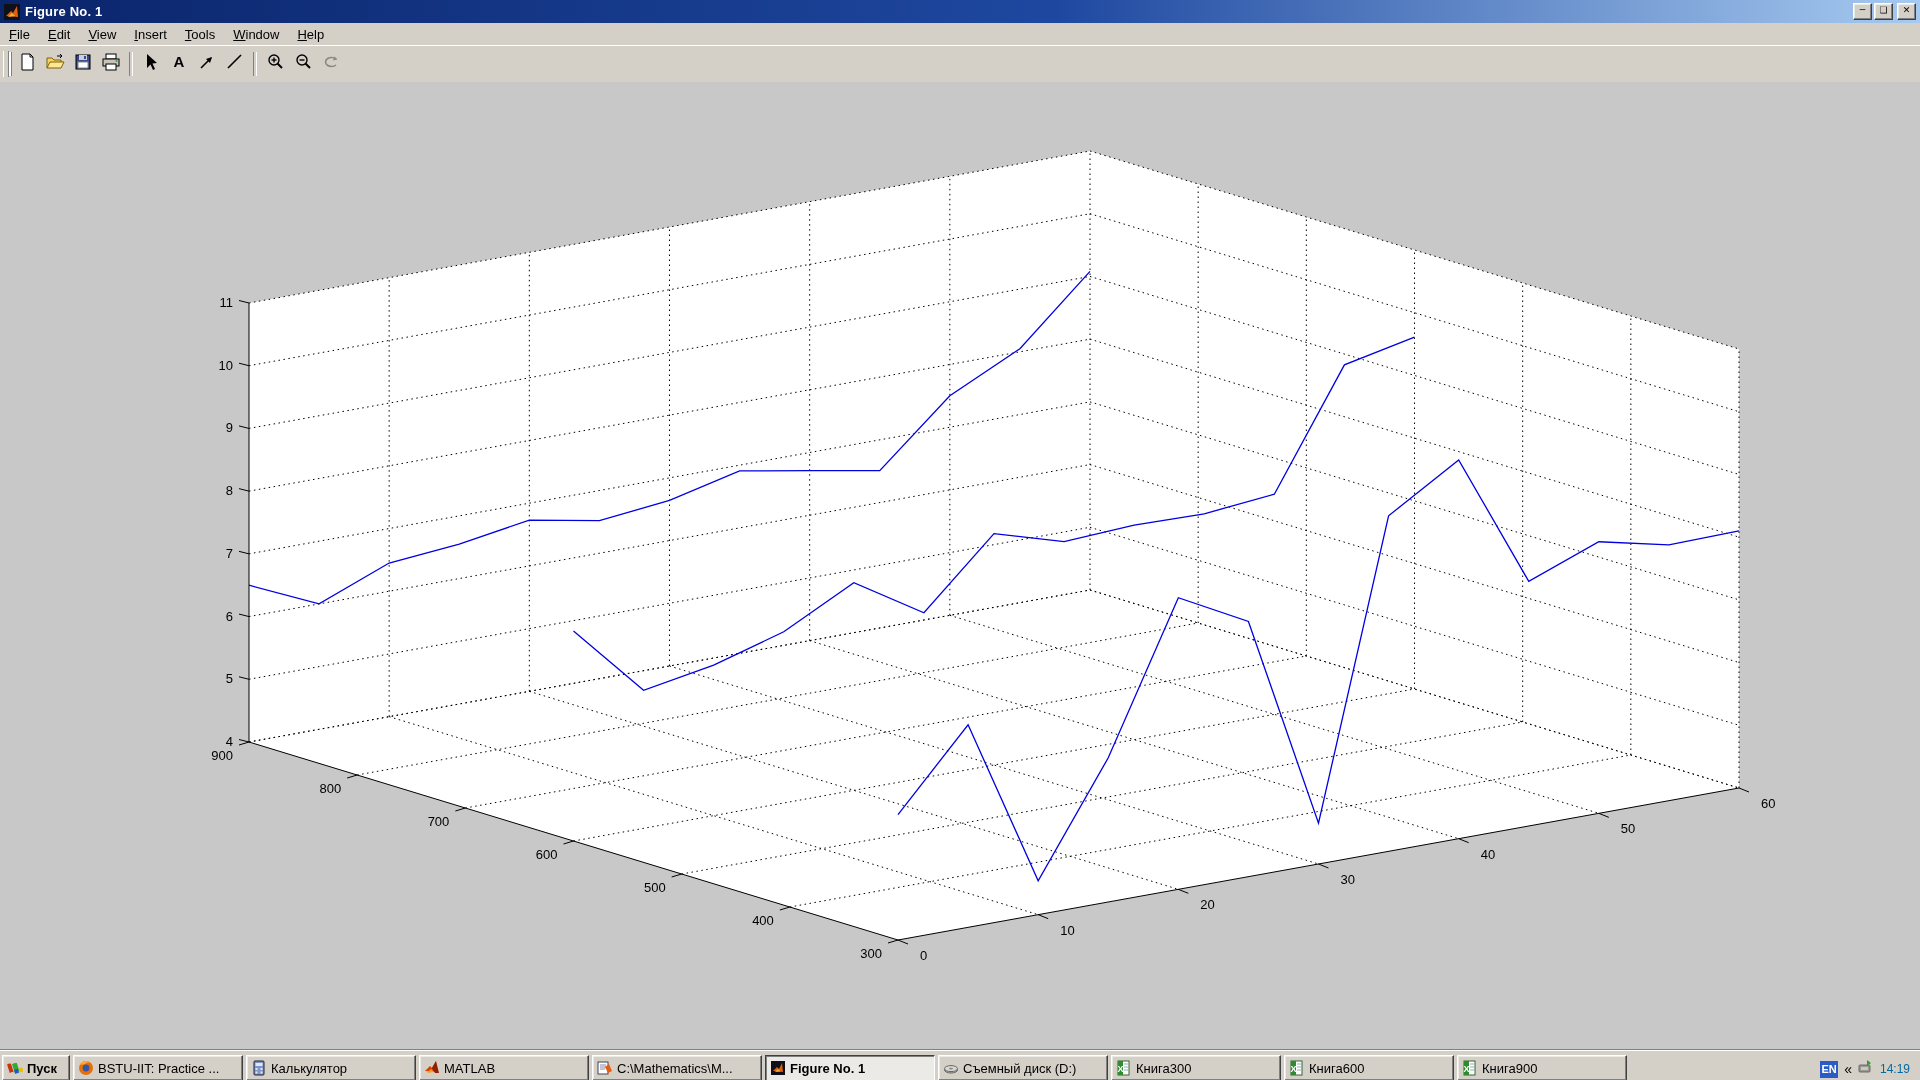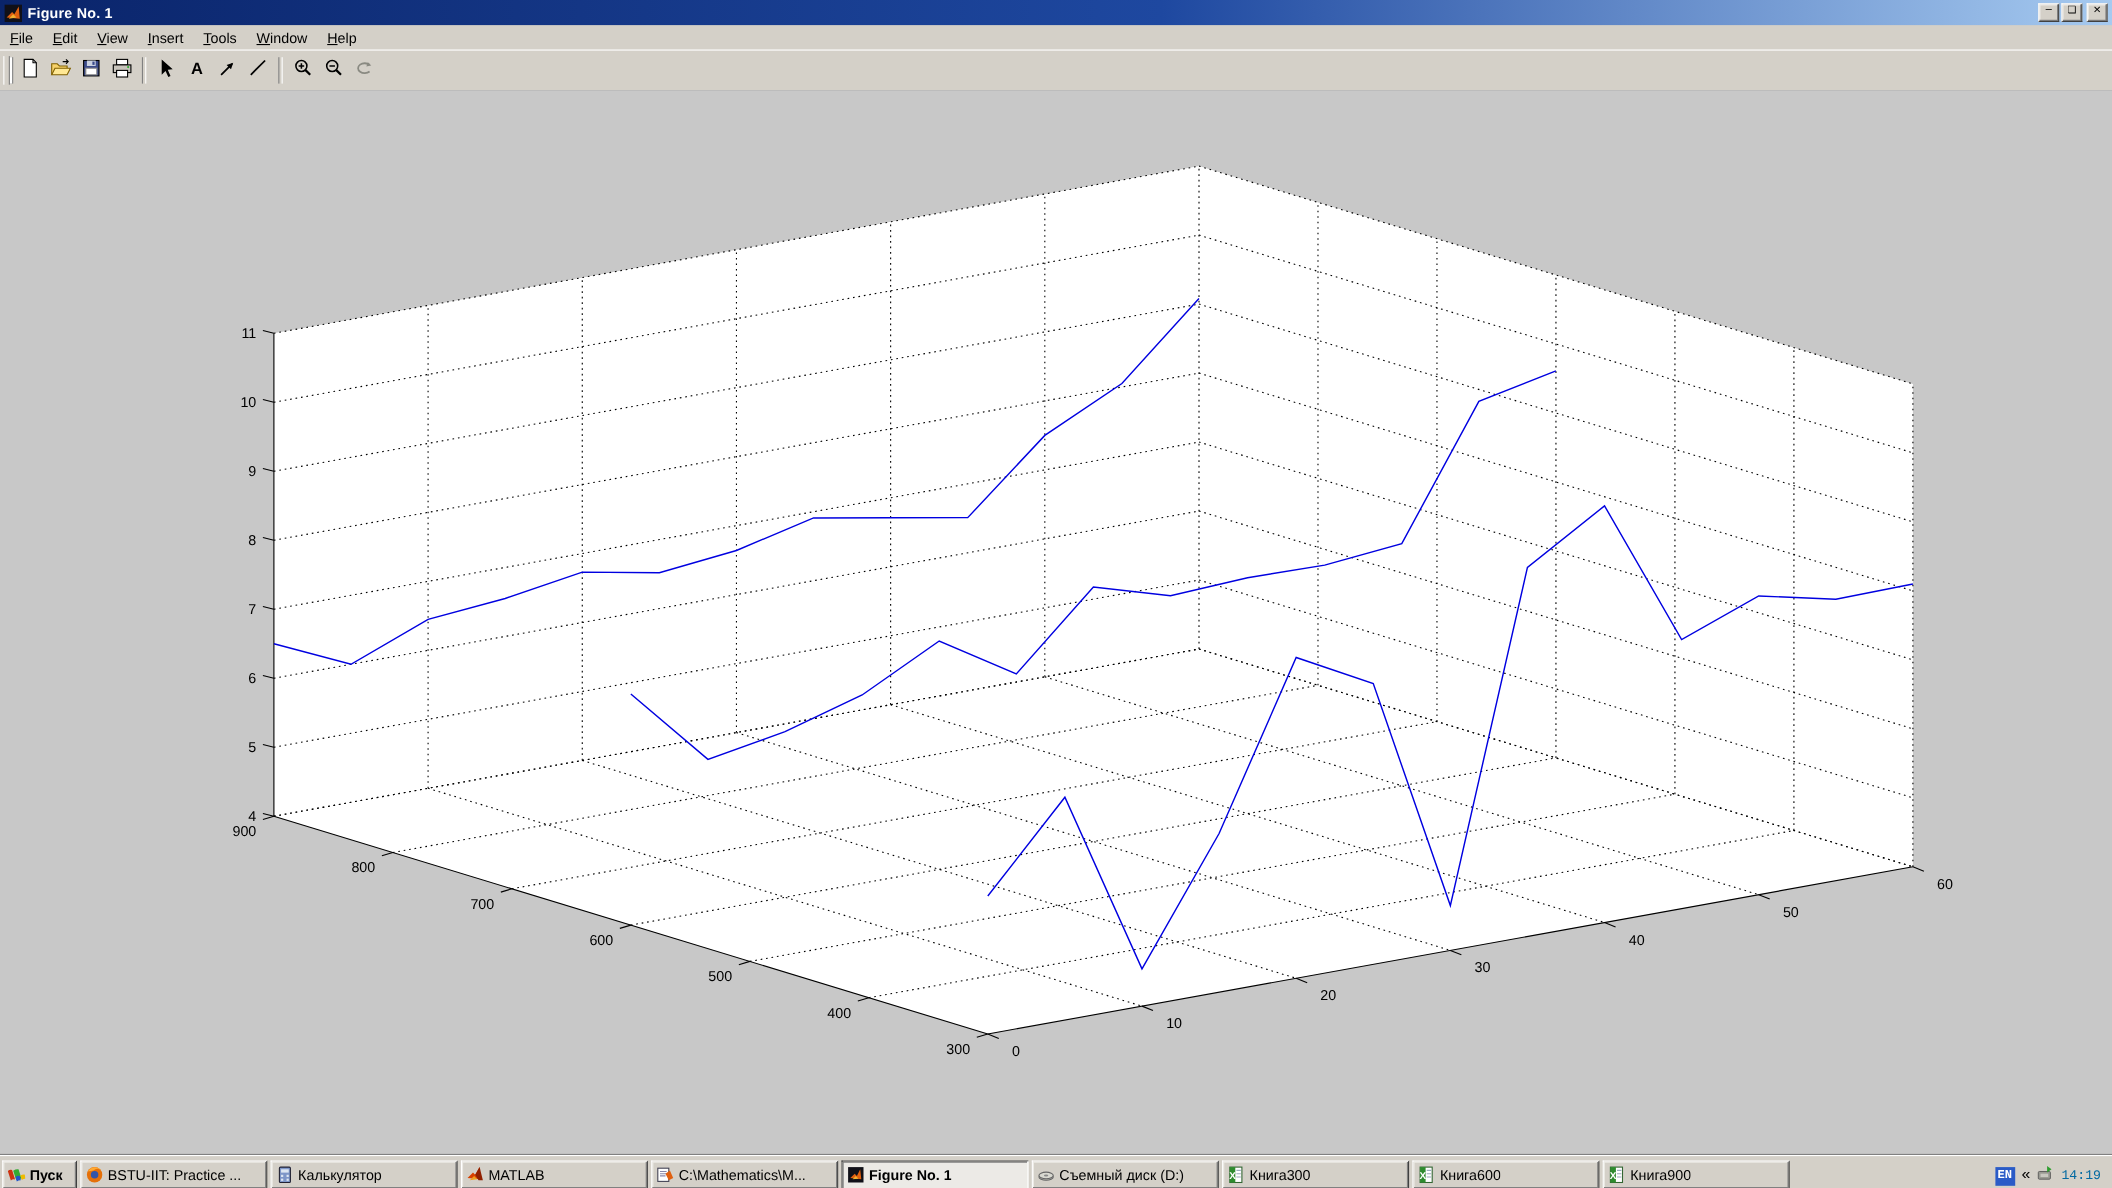--- a/index.html
+++ b/index.html
@@ -41,21 +41,21 @@
      border:1px solid;border-color:#fff #404040 #404040 #fff;
      box-shadow:inset -1px -1px 0 #808080,inset 1px 1px 0 #ECEAE5;
      font-size:13px;color:#000;padding:0 4px;margin-left:3px;overflow:hidden;white-space:nowrap;}
   #start-button{width:58px;font-weight:bold;margin-left:2px;}
   .task-btn.active{border-color:#404040 #fff #fff #404040;
      box-shadow:inset 1px 1px 0 #808080,inset -1px -1px 0 #ECEAE5;
      background:#ECEAE6;font-weight:bold;}
   .task-btn .ticon{width:16px;height:16px;margin-right:4px;flex:0 0 16px;}
   .task-btn span.lbl{overflow:hidden;text-overflow:clip;white-space:nowrap;}
   .tb{width:160px;}
-  #tray{margin-left:auto;display:flex;align-items:center;height:24px;padding:0 10px 0 6px;font-family:Liberation Mono, monospace;}
+  #tray{margin-left:auto;display:flex;align-items:center;height:24px;padding:0 10px 0 6px;}
   #lang-badge{width:18px;height:17px;background:#2A5BC7;color:#fff;font-size:11px;font-weight:bold;
      display:flex;align-items:center;justify-content:center;margin-right:6px;}
   #tray-chevron{font-size:14px;color:#000;margin-right:5px;}
   #tray-usb{margin-right:7px;}
   #clock{font-size:12px;color:#0369a1;}
 </style>
 </head>
 <body>
 
 <div id="screen">

